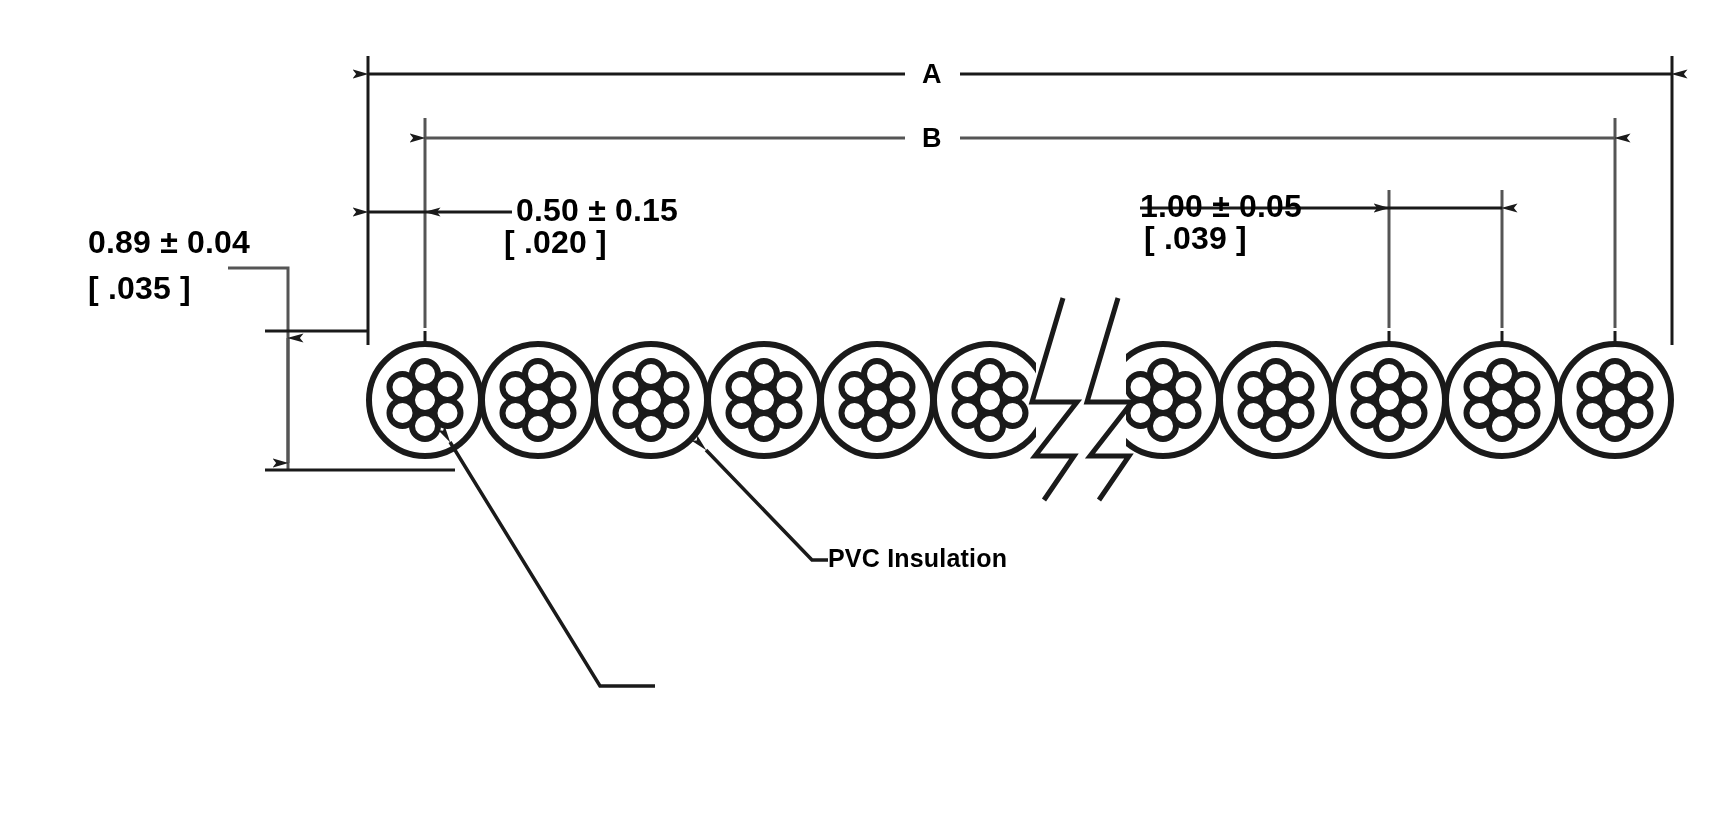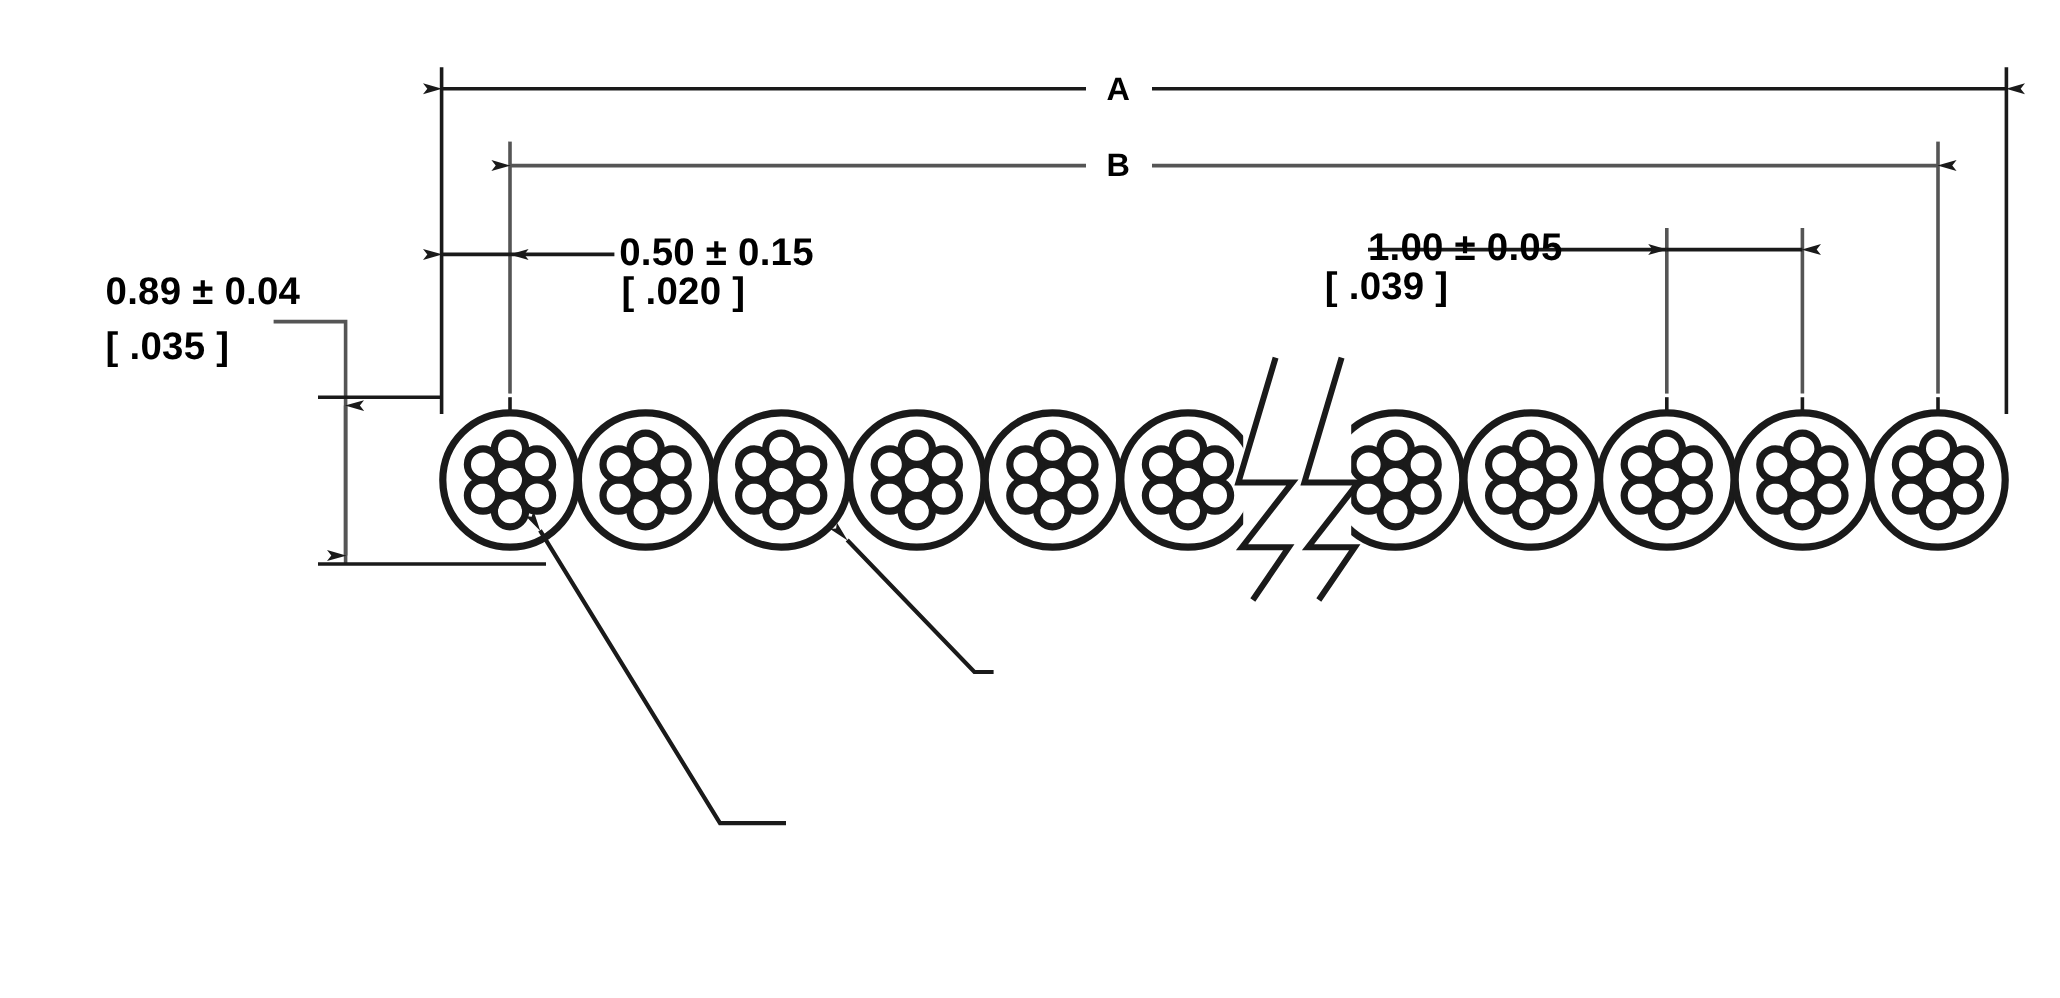--- a/index.html
+++ b/index.html
@@ -281,23 +281,24 @@
 
       <polyline points="450,442 600,686 655,686" marker-start="url(#arrLeader)"></polyline>
     </g>
   </svg>
 
   <div class="letter-text" style="left:913px; top:61px;">A</div>
 
   <div class="letter-text" style="left:913px; top:125px;">B</div>
 
   <div class="dim-text tl" style="left:516px; top:194px;">0.50 ± 0.15</div>
-  <div class="dim-text tl" style="left:518px; top:226px;">[ .020 ]</div>
+  <div class="dim-text tl" style="left:504px; top:226px;">[ .020 ]</div>
 
   <div class="dim-text tl" style="left:1102px; top:190px;margin-left:38px;">1.00 ± 0.05</div>
-  <div class="dim-text tl" style="left:1104px; top:222px;">[ .039 ]</div>
+  <div class="dim-text tl" style="left:1144px; top:222px;">[ .039 ]</div>
 
   <div class="dim-text tl" style="left:88px; top:226px;">0.89 ± 0.04</div>
   <div class="dim-text tl" style="left:88px; top:272px;">[ .035 ]</div>
 
+  <div class="note-text tl" style="left:828px; top:542px;">PVC Insulation</div>
 
 
 </div>
 
 </body></html>

